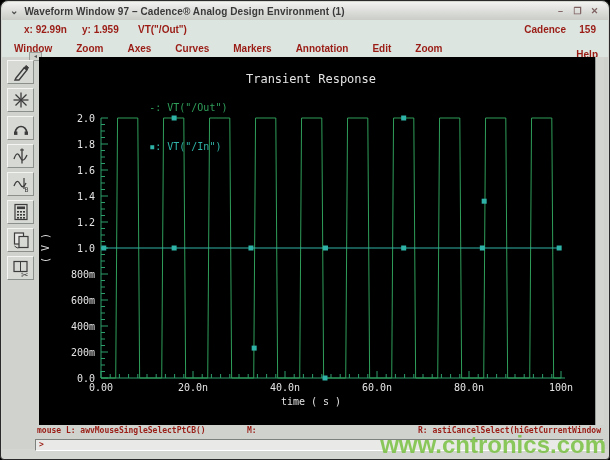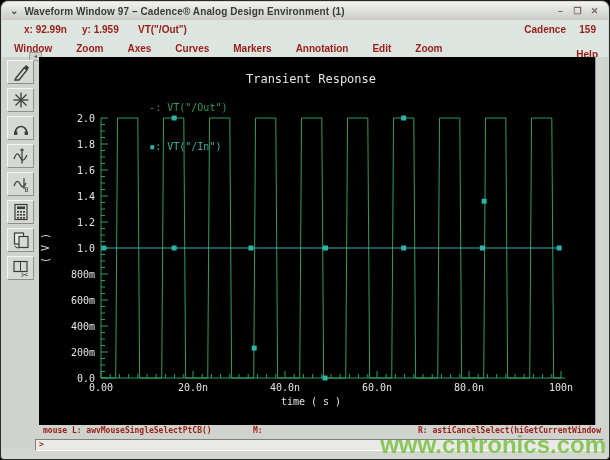--- a/index.html
+++ b/index.html
@@ -39,21 +39,21 @@
   
   .canvas{position:absolute;left:38px;top:56px;width:556px;height:368px;background:#000;}
   .plot-title{position:absolute;left:0;top:15px;width:544px;text-align:center;color:#e4e4e4;
     font-family:"DejaVu Sans Mono",monospace;font-size:12px;}
   .legend{position:absolute;left:62px;top:31px;font-family:"DejaVu Sans Mono",monospace;
     font-size:10px;line-height:13px;}
   .legend-row{white-space:pre;}
   .vscroll{position:absolute;left:594px;top:56px;width:9px;height:368px;background:#d2d5d0;
     border-left:1px solid #9a9e9a;box-sizing:border-box;}
   
-  .statusline{position:absolute;left:40px;right:8px;top:425px;height:12px;color:#9a1c15;
+  .statusline{position:absolute;left:34px;right:8px;top:425px;height:12px;color:#9a1c15;
     font-family:"DejaVu Sans Mono",monospace;font-size:8px;font-weight:bold;}
   .statusline .s-left{position:absolute;left:2px;top:0;}
   .statusline .s-mid{position:absolute;left:212px;top:0;}
   .statusline .s-right{position:absolute;right:0;top:0;}
   .promptfield{position:absolute;left:34px;right:5px;top:438px;height:12px;background:#e9eae7;
     border:1px solid;border-color:#7e827e #ffffff #ffffff #7e827e;box-sizing:border-box;
     color:#9a1c15;font-family:"DejaVu Sans Mono",monospace;font-size:8px;font-weight:bold;
     line-height:10px;padding-left:3px;}
   .watermark{position:absolute;right:3px;bottom:0px;z-index:20;color:#79c143;opacity:.85;
     font-size:24px;font-weight:bold;letter-spacing:0px;font-family:"Liberation Sans",sans-serif;}

